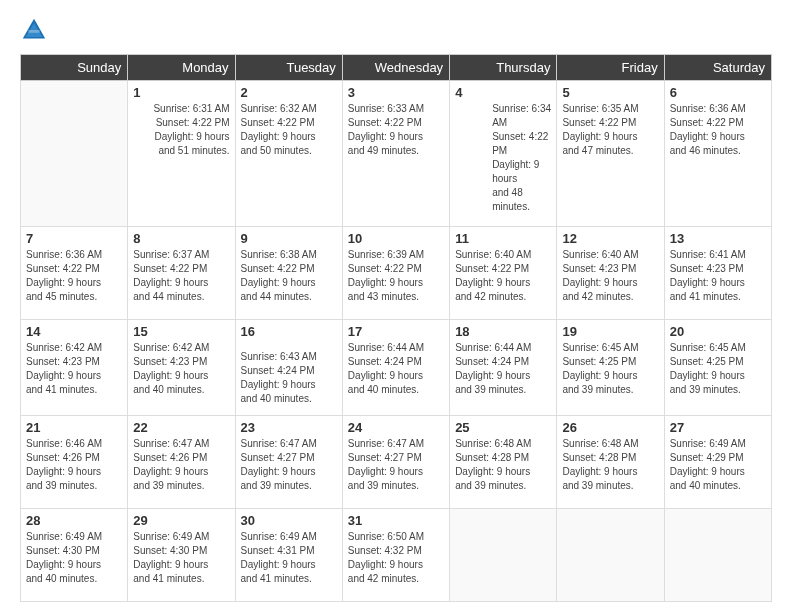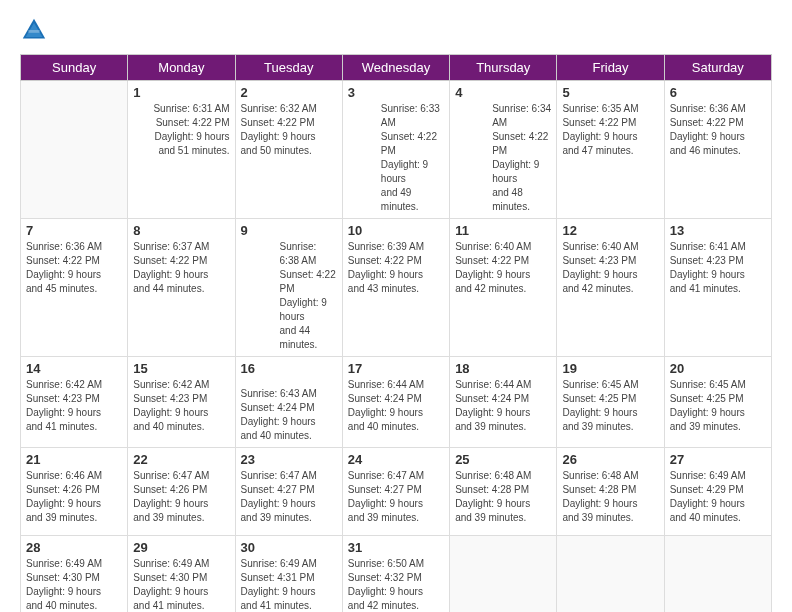--- a/index.html
+++ b/index.html
@@ -60,23 +60,23 @@
       font-size: 14px;
       color: #555;
     }
     .calendar {
       flex: 1;
       border-collapse: collapse;
       width: 100%;
       table-layout: fixed;
     }
     .calendar th {
-      background-color: #701a75;
+      background-color: #404040;
       color: white;
-      text-align: center;
+      text-align: right;
       padding: 5px 6px;
       font-size: 13px;
       font-weight: normal;
       border: 1px solid #ccc;
     }
     .calendar td {
       border: 1px solid #ddd;
       vertical-align: top;
       padding: 4px 5px;
       font-size: 10.5px;
@@ -148,21 +148,21 @@
           </td>
           <td>
             <span class="day-number">2</span>
             <div class="day-info" style="white-space: pre-line;">Sunrise: 6:32 AM
 Sunset: 4:22 PM
 Daylight: 9 hours
 and 50 minutes.</div>
           </td>
           <td>
             <span class="day-number">3</span>
-            <div class="day-info" style="white-space: pre-line; margin-left: 33px;">Sunrise: 6:33 AM
+            <div class="day-info" style="white-space: pre-line;">Sunrise: 6:33 AM
 Sunset: 4:22 PM
 Daylight: 9 hours
 and 49 minutes.</div>
           </td>
           <td>
             <span class="day-number">4</span>
             <div class="day-info" style="white-space: pre-line; margin-left: 37px;">Sunrise: 6:34 AM
 Sunset: 4:22 PM
 Daylight: 9 hours
 and 48 minutes.</div>
@@ -192,21 +192,21 @@
           </td>
           <td>
             <span class="day-number">8</span>
             <div class="day-info" style="white-space: pre-line;">Sunrise: 6:37 AM
 Sunset: 4:22 PM
 Daylight: 9 hours
 and 44 minutes.</div>
           </td>
           <td>
             <span class="day-number">9</span>
-            <div class="day-info" style="white-space: pre-line; margin-left: 39px;">Sunrise: 6:38 AM
+            <div class="day-info" style="white-space: pre-line;">Sunrise: 6:38 AM
 Sunset: 4:22 PM
 Daylight: 9 hours
 and 44 minutes.</div>
           </td>
           <td>
             <span class="day-number">10</span>
             <div class="day-info" style="white-space: pre-line;">Sunrise: 6:39 AM
 Sunset: 4:22 PM
 Daylight: 9 hours
 and 43 minutes.</div>

